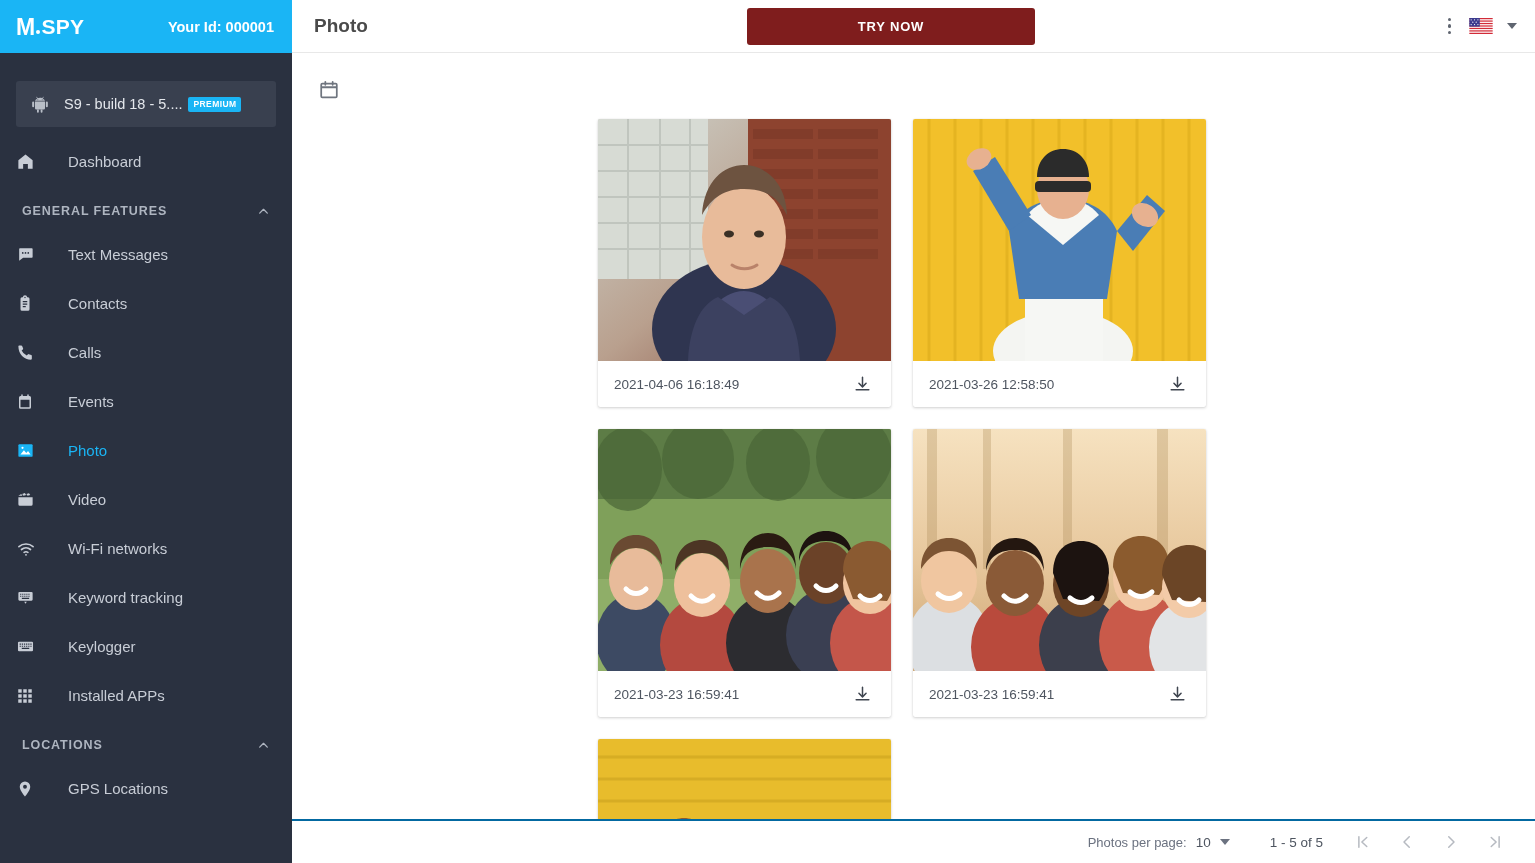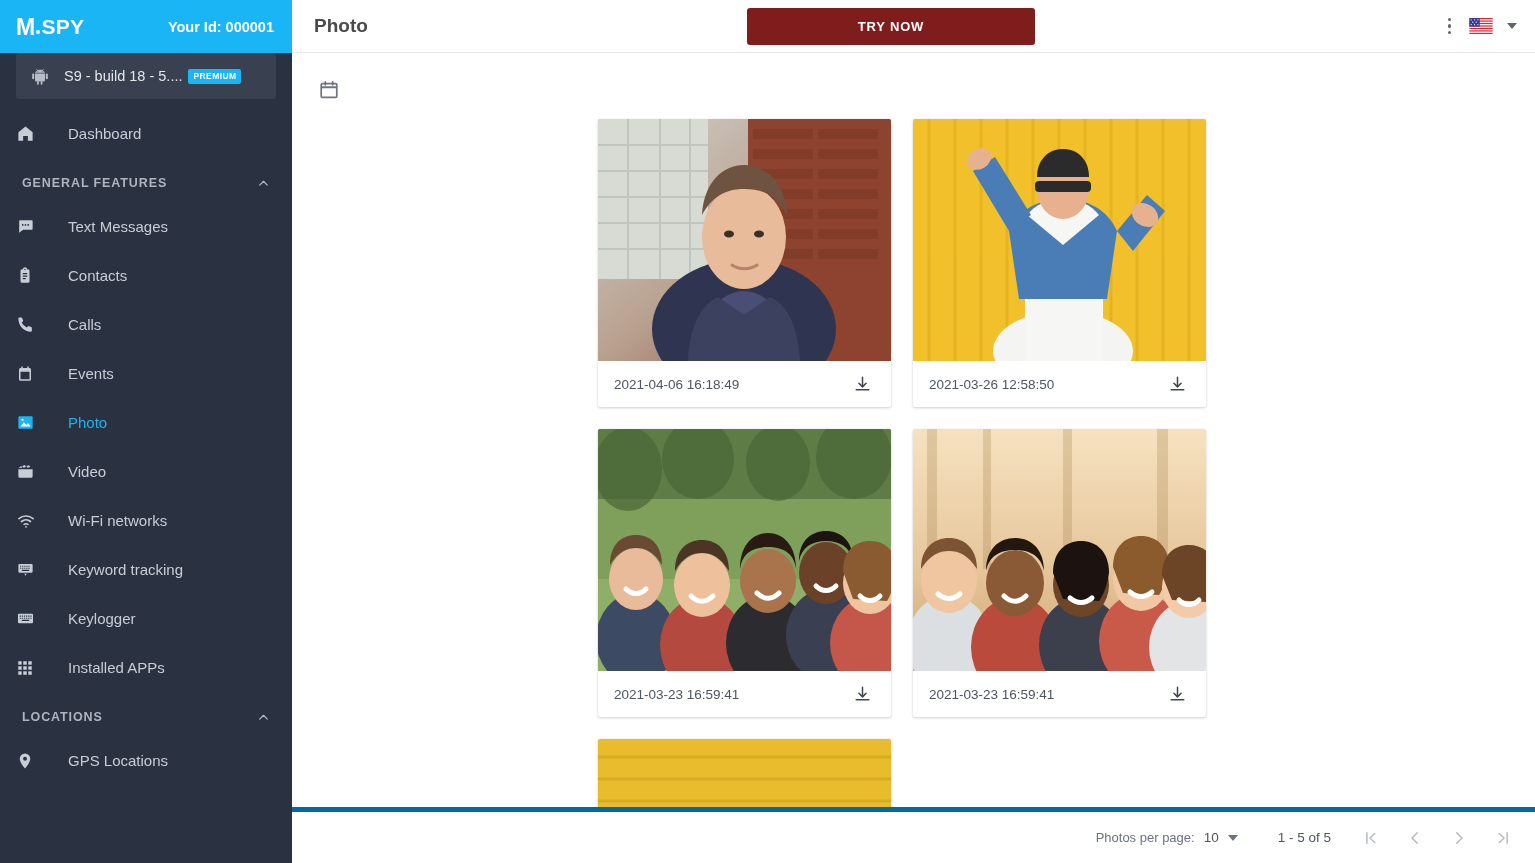--- a/index.html
+++ b/index.html
@@ -23,21 +23,21 @@
     height: 53px; background: #1ab5f5;
     display: flex; align-items: center; justify-content: space-between;
     padding: 0 18px 0 16px;
   }
   .logo { display: flex; align-items: baseline; color: #fff; font-weight: bold; font-size: 21px; letter-spacing: .3px; }
   .logo .m { font-size: 23px; position: relative; top: 1px; }
   .logo .dot { width:4px;height:4px;background:#fff;border-radius:50%;display:inline-block;margin:0 1px 3px 1px;}
   .yourid { color: #ffffff; font-size: 14.5px; font-weight: bold; }
 
   .device {
-    margin: 0 16px 0 16px; height: 46px;
+    margin: 28px 16px 0 16px; height: 46px;
     background: #39404f; border-radius: 3px;
     display: flex; align-items: center; padding: 0 14px;
   }
   .device .andro { width: 20px; height: 22px; flex:0 0 20px; margin-right: 14px; opacity:.85;}
   .device .dname {
     color: #e4e7ec; font-size: 14.5px; white-space: nowrap;
     overflow: hidden; text-overflow: ellipsis; max-width: 150px;
   }
   .badge {
     background: #1ab5f5; color: #fff; font-size: 8.5px; font-weight: bold;
@@ -93,24 +93,24 @@
   }
   .thumb { width: 293px; height: 242px; display: block; position: relative; overflow: hidden; }
   .cardfoot {
     height: 46px; display: flex; align-items: center; justify-content: space-between;
     padding: 0 16px;
   }
   .cdate { font-size: 13.5px; color: #4e5560; }
   .dlbtn { background: none; border: none; cursor: pointer; padding: 3px; display: flex; }
 
   .paginator {
-    position: absolute; left: 0; right: 0; bottom: 0; height: 56px;
+    position: absolute; left: 0; right: 0; bottom: 0; height: 44px;
     display: flex; align-items: center; justify-content: flex-end;
-    padding-right: 10px; gap: 0px; background: #fff;
-    border-top: 5px solid #0369a1;
+    padding-right: 18px; gap: 0px; background: #fff;
+    border-top: 2px solid #0369a1;
   }
   .pglabel { font-size: 13px; color: #6b7280; }
   .pgsel { display: flex; align-items: center; gap: 9px; margin-left: 9px; cursor: pointer; }
   .pgsel .v { font-size: 13.5px; color: #4e5560; }
   .pgsel .dn { width: 0;height: 0;border-left: 5px solid transparent;border-right: 5px solid transparent;border-top: 6px solid #6b7280;}
   .pgrange { font-size: 13.5px; color: #4e5560; margin-left: 40px; }
   .pgbtn { background: none; border: none; cursor: pointer; width: 44px; height: 40px; display: flex; align-items: center; justify-content: center; }
   .pgbtn.first { margin-left: 18px; }
 </style>
 </head>

